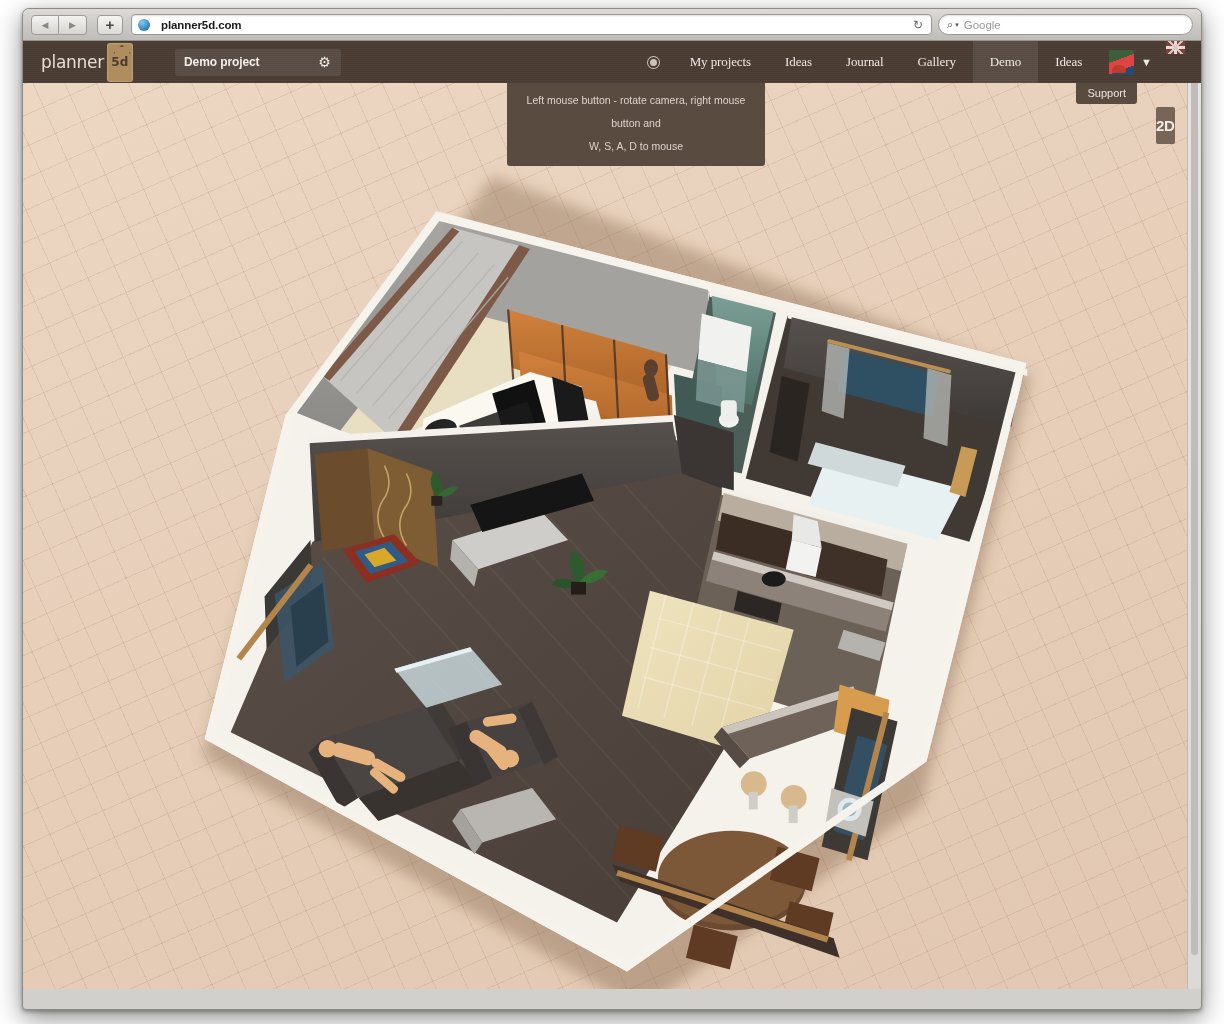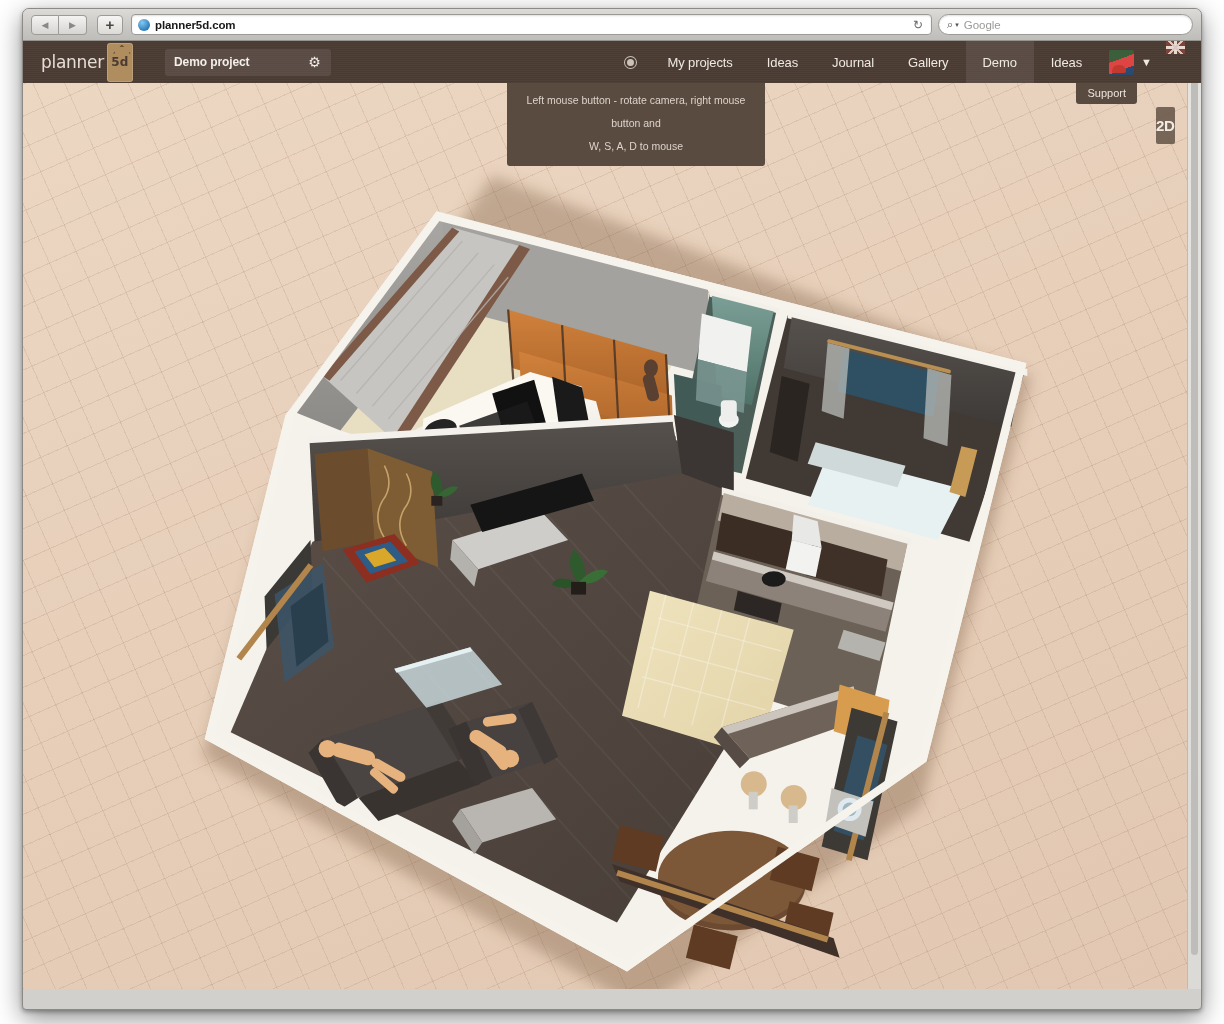--- a/index.html
+++ b/index.html
@@ -68,21 +68,21 @@
     background: linear-gradient(#f6f5f3,#dcdad7);
     border: 1px solid #9d9b97; border-radius: 4px;
     display: flex; align-items: center; justify-content: center;
     font-size: 15px; font-weight: bold; color: #4a4845; line-height: 1;
   }
   #urlbar {
     flex: 1; height: 21px; margin-left: 2px;
     background: #ffffff;
     border: 1px solid #9b9996; border-radius: 4px;
     display: flex; align-items: center;
-    padding: 0 6px; gap: 5px;
+    padding: 0 6px; gap: 11px;
     box-shadow: inset 0 1px 2px rgba(0,0,0,.13);
   }
   #globe-icon {
     width: 12px; height: 12px; border-radius: 50%;
     background: radial-gradient(circle at 35% 30%, #86c7ef, #2b7ebd 70%, #1d5f94);
     flex: none;
   }
   #url-text { font-size: 11.5px; color: #18181a; font-weight: 600; letter-spacing: -.1px; }
   #reload-btn {
     margin-left: auto; font-size: 12px; color: #6a6865;
@@ -138,38 +138,38 @@
     font-size: 12px; font-weight: bold; color: #4a3b33;
     font-family: "DejaVu Sans", sans-serif; line-height:1;
   }
   #logo-badge:before {
     content:""; position:absolute; top:2px; left:6px; width:14px; height:7px;
     border:2px solid #6b5434; border-bottom:none;
     clip-path: polygon(0 100%, 50% 0, 100% 100%);
   }
 
   #project-chip {
-    margin-left: 14px;
+    margin-left: 24px;
     width: 166px; height: 27px;
     background: rgba(255,255,255,.085);
     border-radius: 3px;
     display: flex; align-items: center;
     padding: 0 9px;
     text-align: right;
   }
   #project-name {
     font-size: 12px; font-weight: bold; color: #f4efe9; letter-spacing: -.1px;
   }
   #project-gear {
     margin-left: auto; width: 15px; height: 15px;
     display:flex;align-items:center;justify-content:center;
     color:#f1ece6; font-size: 14px; line-height:1;
   }
 
-  #nav { margin-left: auto; display: flex; align-items: stretch; height: 100%; }
+  #nav { margin-left: auto; display: flex; align-items: stretch; height: 100%; font-family: Liberation Serif, serif; }
   .nav-item {
     display: flex; align-items: center; padding: 0 17px;
     font-size: 13px; color: #efe9e2;
     letter-spacing: -.1px;
   }
   .nav-item.active { background: rgba(255,255,255,.085); }
   #nav-dot {
     display:flex;align-items:center;padding:0 14px 0 6px;
   }
   #nav-dot i {

